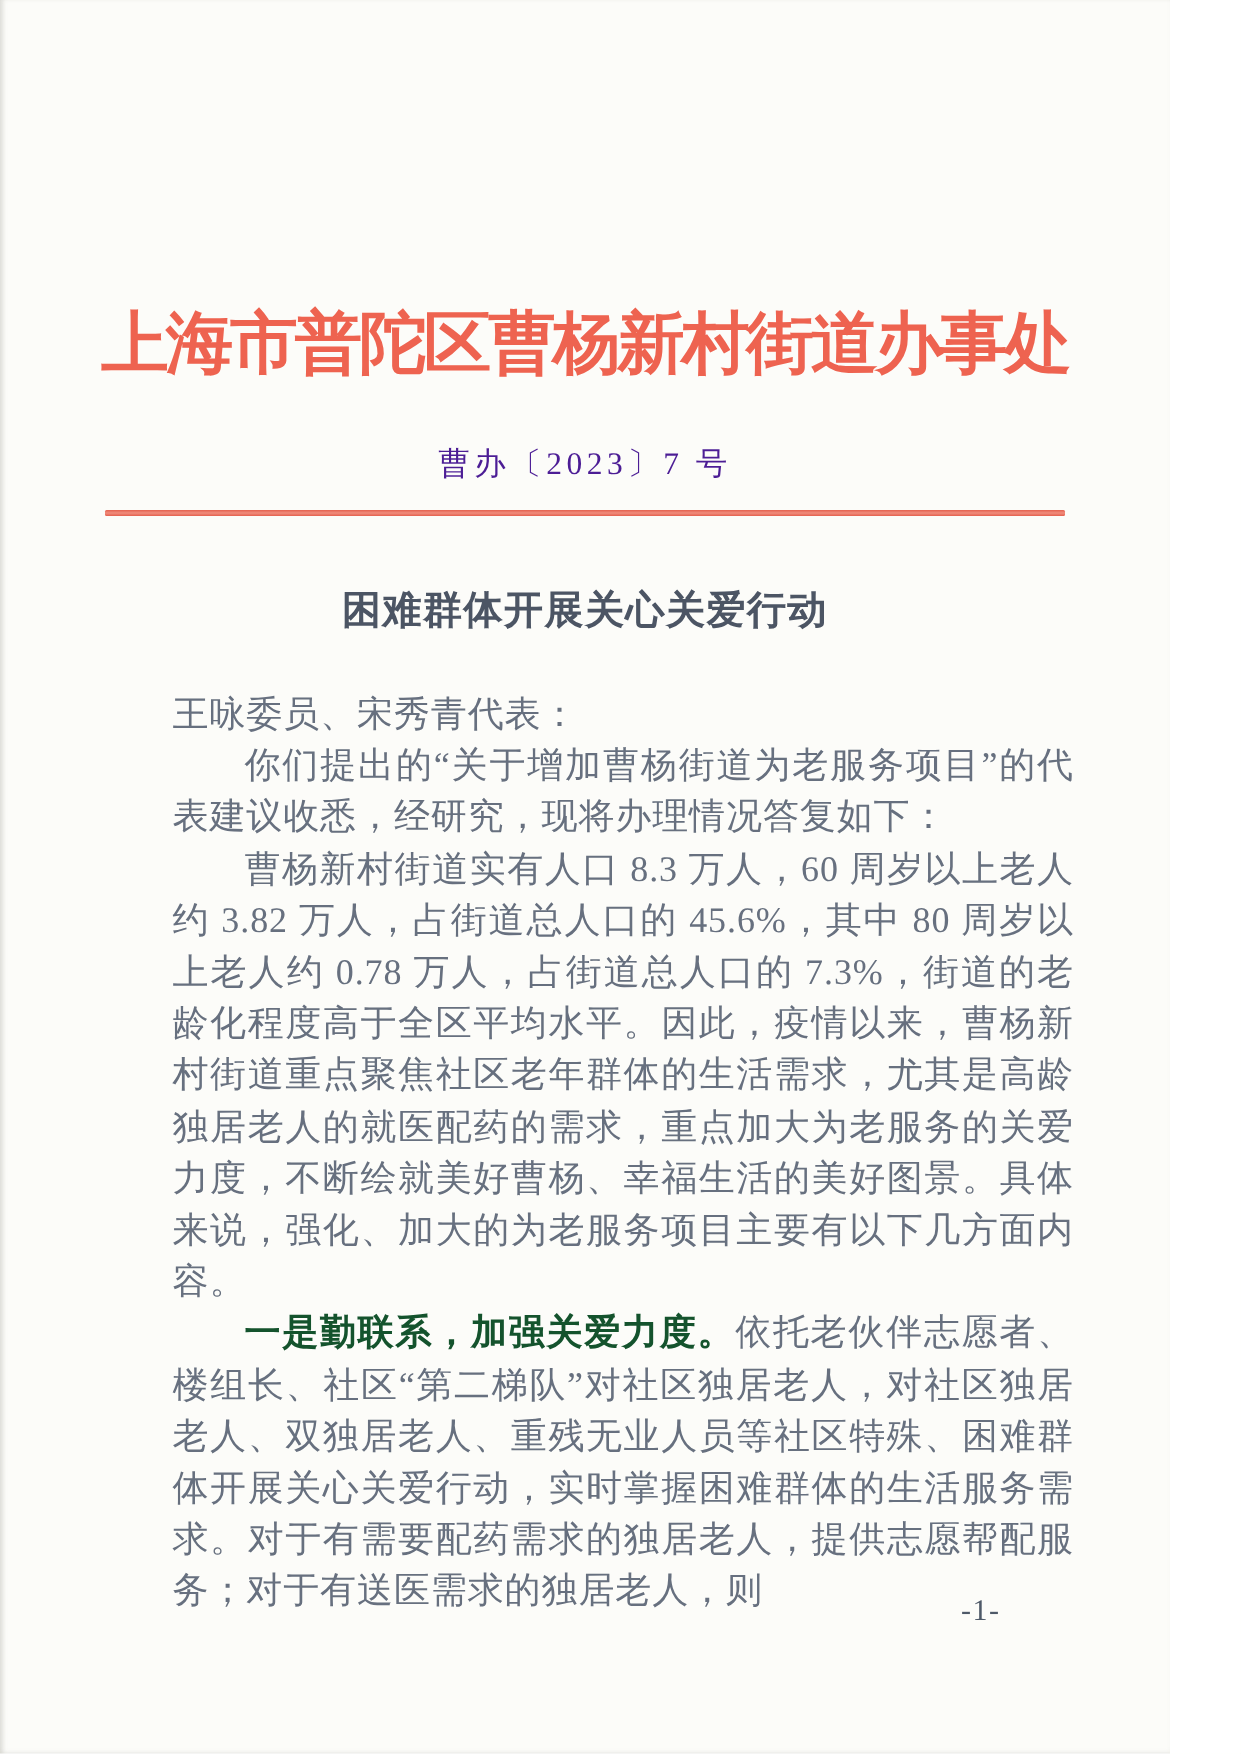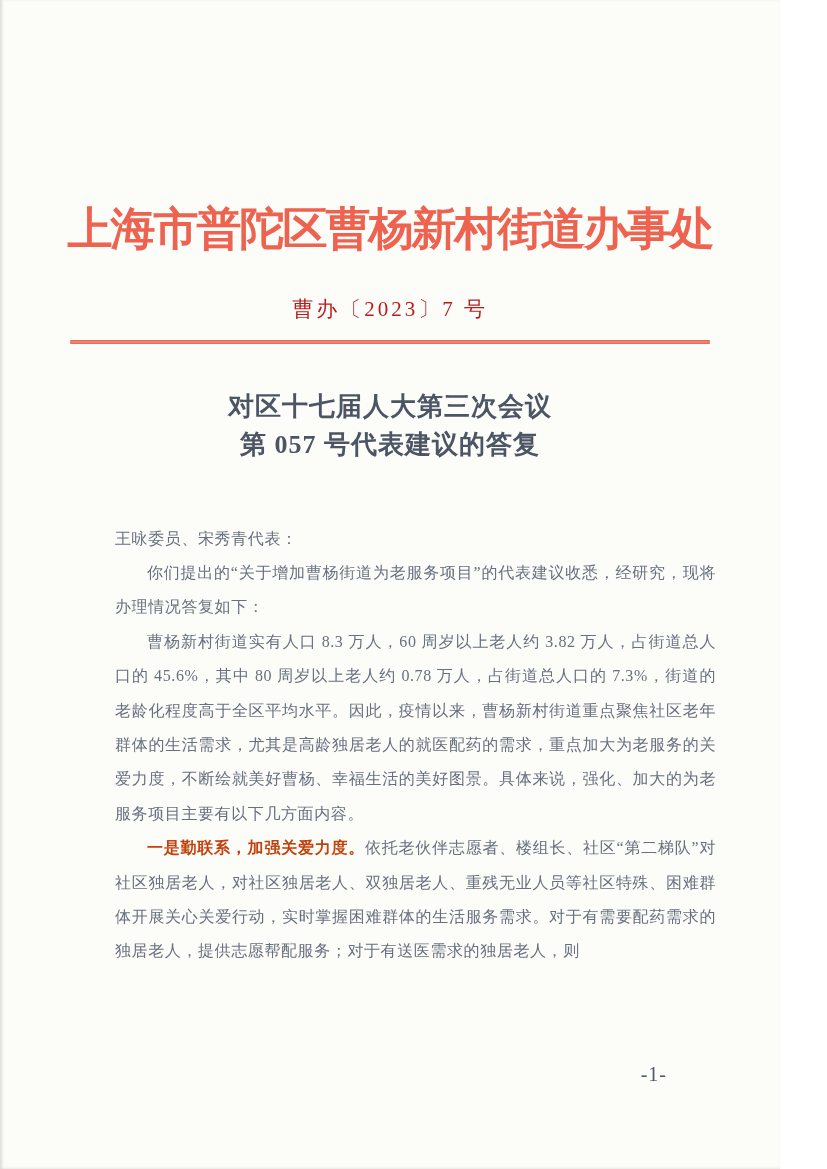--- a/index.html
+++ b/index.html
@@ -29,21 +29,21 @@
     font-weight: bold;
     letter-spacing: -2px;
     color: #ee6350;
     white-space: nowrap;
   }
   .doc-number {
     margin-top: 40px;
     text-align: center;
     font-size: 21px;
     letter-spacing: 3px;
-    color: #b91c1c;
+    color: #4c1d95;
   }
   .red-rule {
     width: 640px;
     height: 4px;
     margin: 17px auto 0 auto;
     background: linear-gradient(#e4604e, #f08d7d, #e4604e);
     border-radius: 1px;
   }
 
   
@@ -53,38 +53,38 @@
     font-size: 26px;
     font-weight: bold;
     line-height: 38px;
     letter-spacing: 1px;
     color: #4c5564;
   }
 
   
   .body-text {
     width: 601px;
-    margin: 58px 0 0 115px;
-    font-size: 16px;
+    margin: 34px 0 0 115px;
+    font-size: 24px;
     line-height: 34.4px;
     letter-spacing: 0.6px;
     color: #67707f;
     text-align: justify;
   }
   .body-text p {
     margin: 0;
     padding: 0;
   }
   .indent {
     text-indent: 2em;
     font-family: Liberation Serif, serif;
   }
   .bold-lead {
     font-weight: bold;
-    color: #c2410c;
+    color: #14532d;
   }
 
   
   .page-num {
     position: absolute;
     top: 1063px;
     right: 113px;
     font-size: 20px;
     letter-spacing: 1px;
     color: #4e5968;
@@ -95,22 +95,21 @@
 
 <div class="page">
 
   <h1 class="org-name">上海市普陀区曹杨新村街道办事处</h1>
 
   <div class="doc-number">曹办〔2023〕7 号</div>
 
   <div class="red-rule"></div>
 
   <div class="doc-title">
-    <div>对区十七届人大第三次会议</div>
-    <div>第 057 号代表建议的答复</div>
+    <div>困难群体开展关心关爱行动</div>
   </div>
 
   <div class="body-text">
     <p>王咏委员、宋秀青代表：</p>
 
     <p class="indent">你们提出的“关于增加曹杨街道为老服务项目”的代表建议收悉，经研究，现将办理情况答复如下：</p>
 
     <p class="indent">曹杨新村街道实有人口 8.3 万人，60 周岁以上老人约 3.82 万人，占街道总人口的 45.6%，其中 80 周岁以上老人约 0.78 万人，占街道总人口的 7.3%，街道的老龄化程度高于全区平均水平。因此，疫情以来，曹杨新村街道重点聚焦社区老年群体的生活需求，尤其是高龄独居老人的就医配药的需求，重点加大为老服务的关爱力度，不断绘就美好曹杨、幸福生活的美好图景。具体来说，强化、加大的为老服务项目主要有以下几方面内容。</p>
 
     <p class="indent"><span class="bold-lead">一是勤联系，加强关爱力度。</span><span>依托老伙伴志愿者、楼组长、社区“第二梯队”对社区独居老人，对社区独居老人、双独居老人、重残无业人员等社区特殊、困难群体开展关心关爱行动，实时掌握困难群体的生活服务需求。对于有需要配药需求的独居老人，提供志愿帮配服务；对于有送医需求的独居老人，则</span></p>

